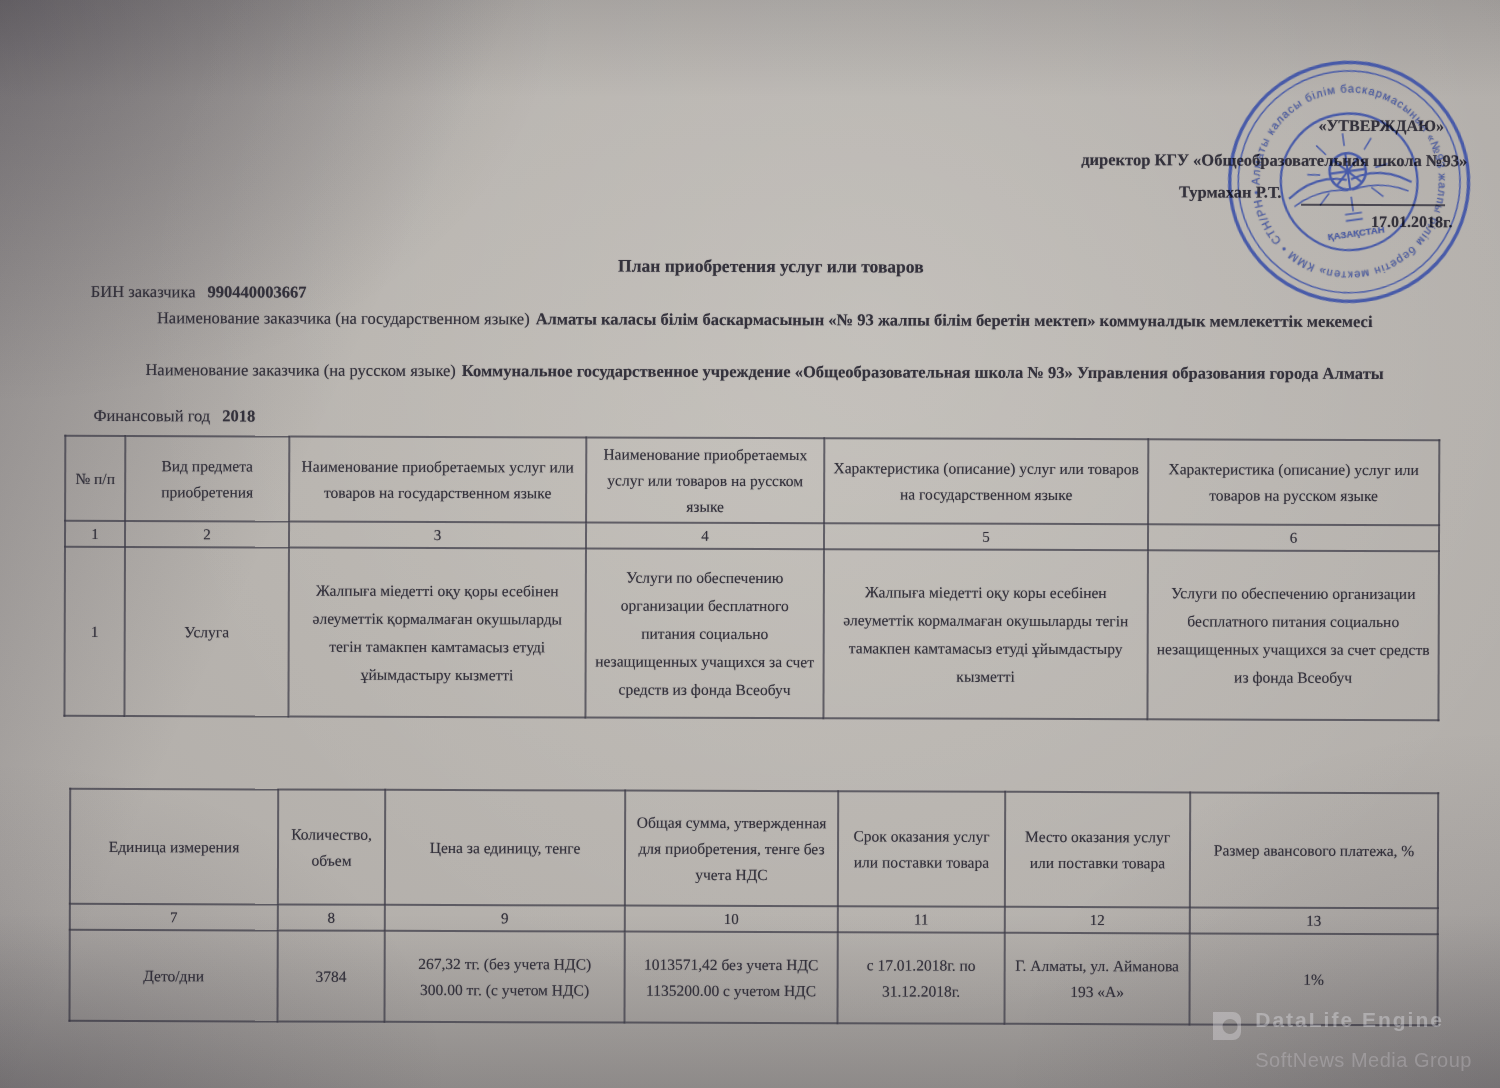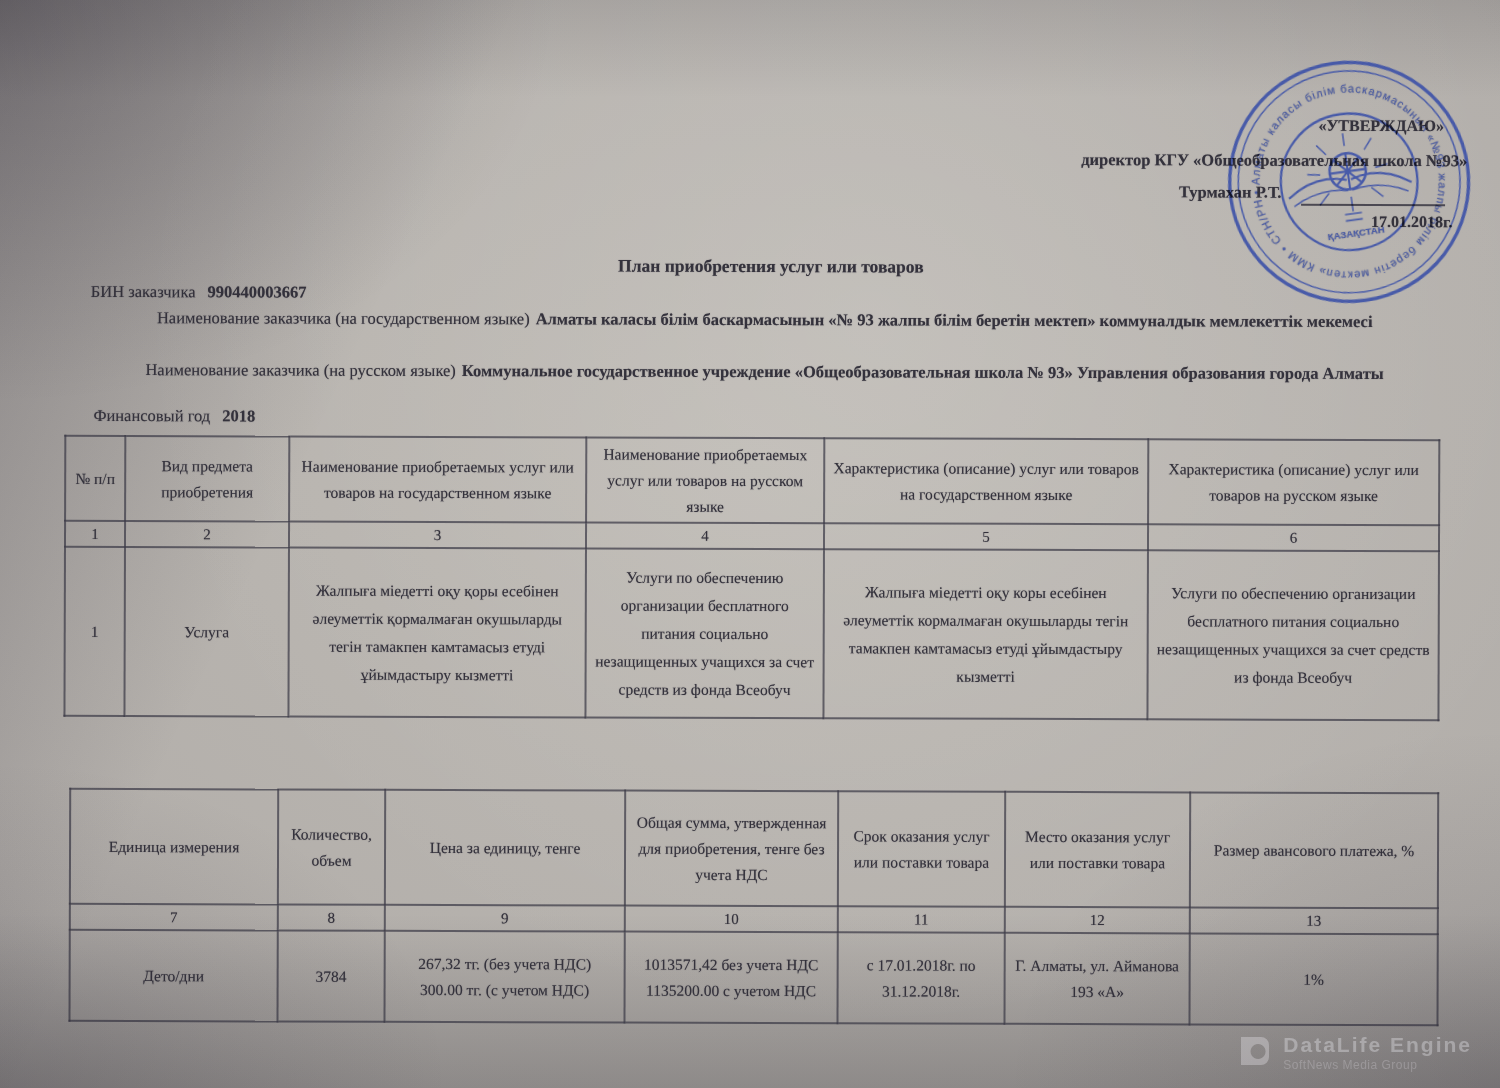--- a/index.html
+++ b/index.html
@@ -49,21 +49,21 @@
   tr.hdr2 td{height:109px;line-height:26px;}
   tr.num td{height:22px;line-height:20px;font-size:15px;padding:1px 4px;}
   tr.data1 td{height:163px;line-height:28px;}
   tr.data2 td{height:85px;line-height:26px;}
   .prewrap{white-space:pre-line;}
   
   .watermark{position:absolute;right:28px;bottom:16px;display:flex;align-items:flex-start;
              gap:10px;z-index:10;font-family:"Liberation Sans","DejaVu Sans",sans-serif;}
   .wm-text{display:flex;flex-direction:column;justify-content:center;}
   .wm-brand{font-size:21px;font-weight:bold;letter-spacing:2px;color:rgba(226,224,230,.40);}
-  .wm-sub{font-size:12px;color:rgba(222,220,228,.28);margin-top:1px;letter-spacing:.5px;}
+  .wm-sub{font-size:20px;color:rgba(222,220,228,.28);margin-top:17px;letter-spacing:.5px;}
 </style>
 </head>
 <body>
 
 <div class="photo">
   <div class="sheet">
 
     <div class="approve">«УТВЕРЖДАЮ»</div>
     <div class="director">директор КГУ «Общеобразовательная школа №93»</div>
     <div class="signer">Турмахан Р.Т.</div>

